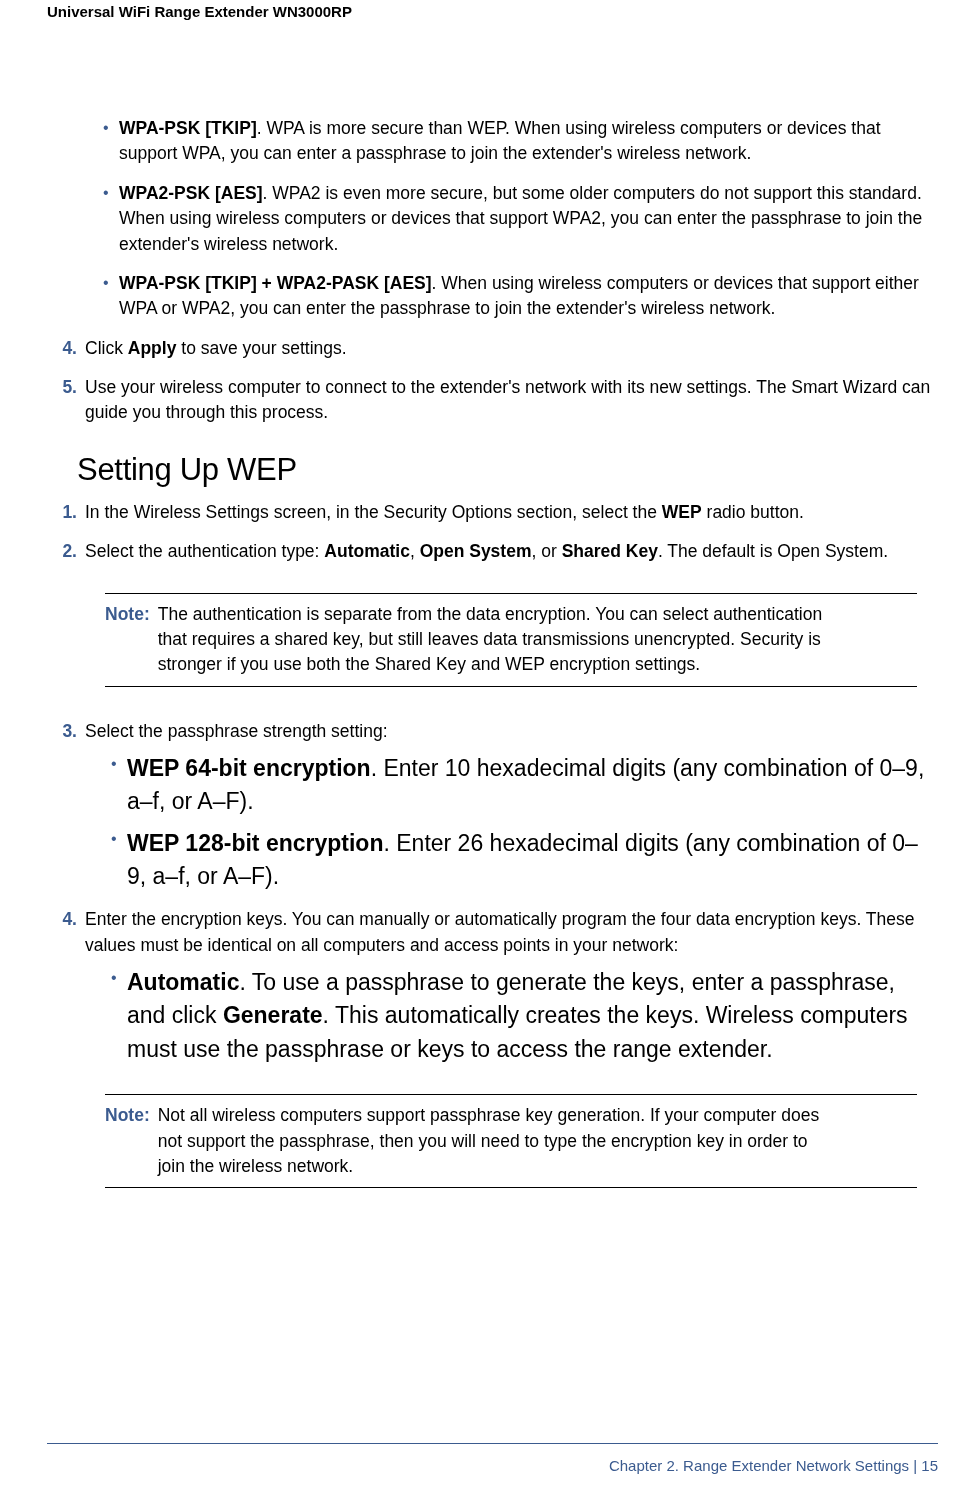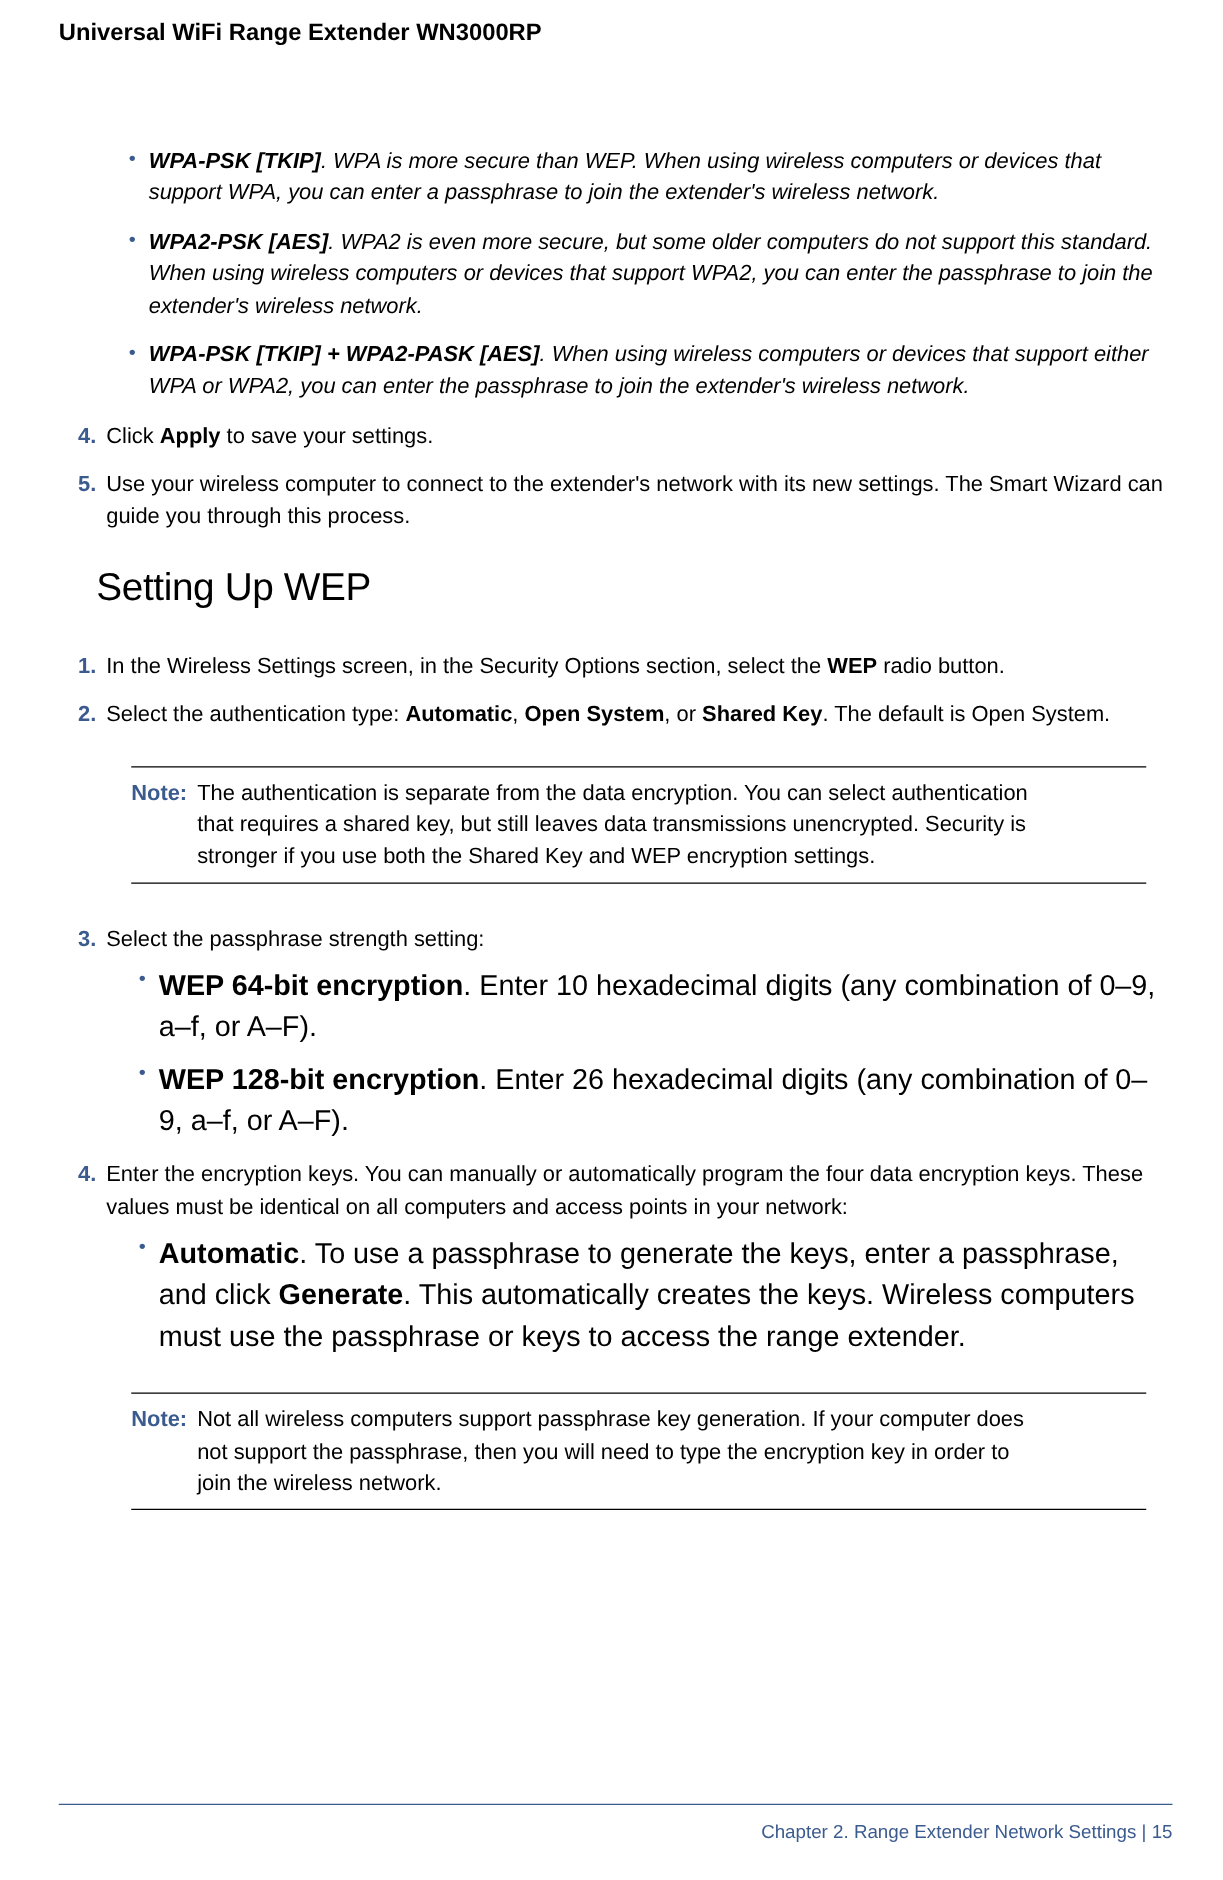--- a/index.html
+++ b/index.html
@@ -7,23 +7,23 @@
       font-family: Arial, Helvetica, sans-serif;
       width: 978px;
       height: 1504px;
       background: #fff;
       color: #000;
       position: relative;
       padding: 0;
     }
     .header {
       position: absolute;
-      top: 16px;
+      top: 3px;
       left: 47px;
-      font-size: 19px;
+      font-size: 15px;
       font-weight: bold;
     }
     .content {
       position: absolute;
       top: 116px;
       left: 77px;
       right: 40px;
       width: 860px;
     }
     .bullet-item {
@@ -36,21 +36,20 @@
       color: #3b5b8f;
       font-size: 16px;
       padding-left: 26px;
       line-height: 1.45;
     }
     .bullet-text {
       flex: 1;
       font-size: 17.5px;
       line-height: 1.45;
       color: #000;
-      font-style: italic;
     }
     .numbered-item {
       display: flex;
       margin-bottom: 14px;
       margin-left: -18px;
     }
     .num-marker {
       flex-shrink: 0;
       width: 26px;
       color: #3b5b8f;
@@ -82,21 +81,21 @@
       flex: 1;
       font-size: 23px;
       line-height: 1.45;
     }
     .h2 {
       font-family: 'Segoe UI', 'Trebuchet MS', Arial, sans-serif;
       font-size: 31px;
       font-weight: normal;
       color: #000;
       margin-top: 26px;
-      margin-bottom: 32px;
+      margin-bottom: 12px;
       letter-spacing: -0.3px;
     }
     .note-box {
       border-top: 1.5px solid #000;
       border-bottom: 1.5px solid #000;
       margin: 28px 20px 32px 28px;
       padding: 8px 0 8px 0;
     }
     .note-content {
       display: flex;

